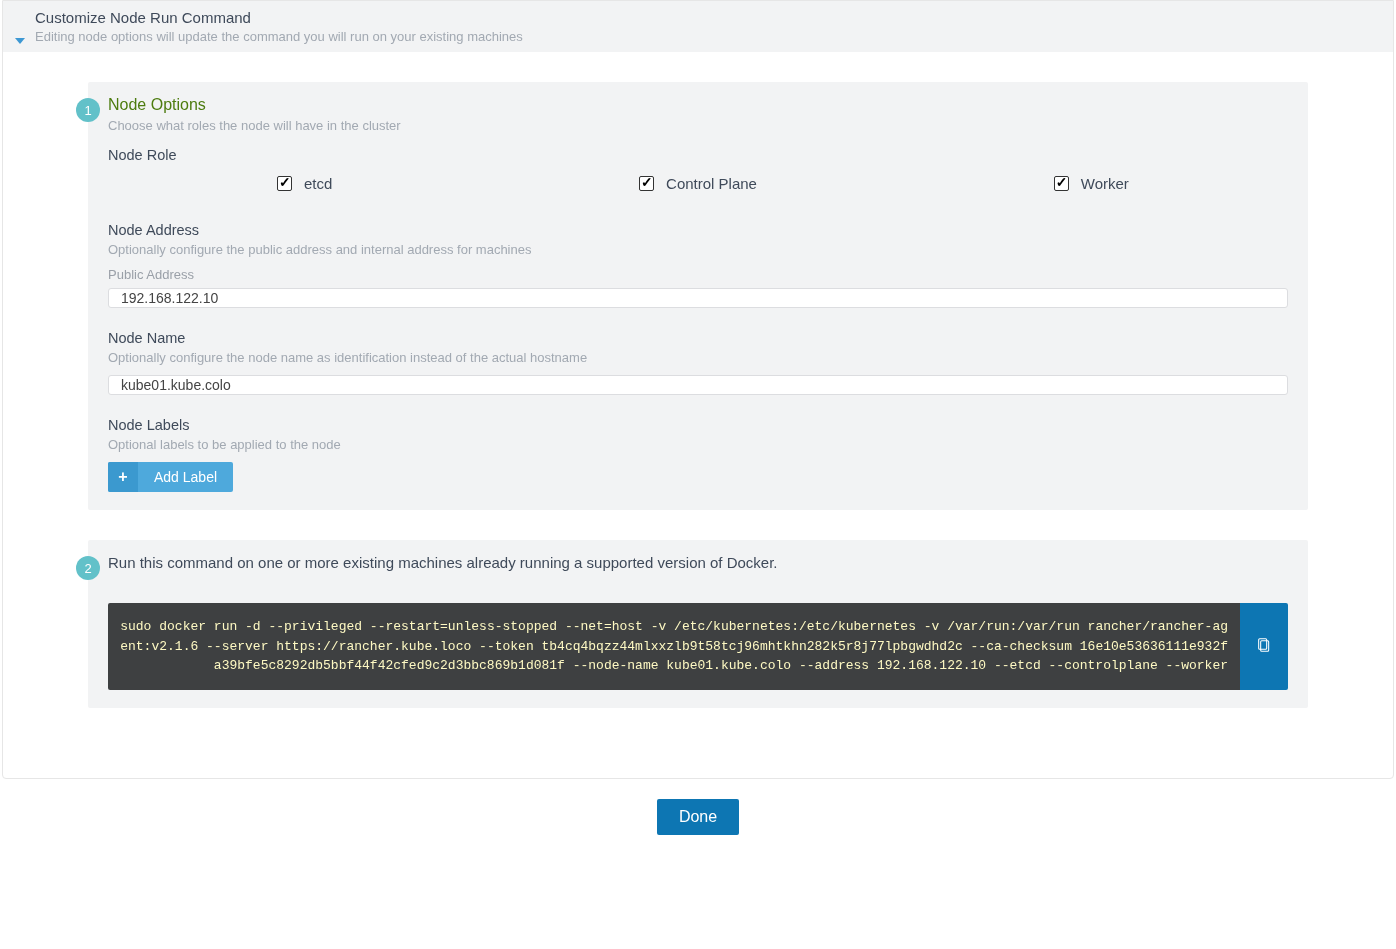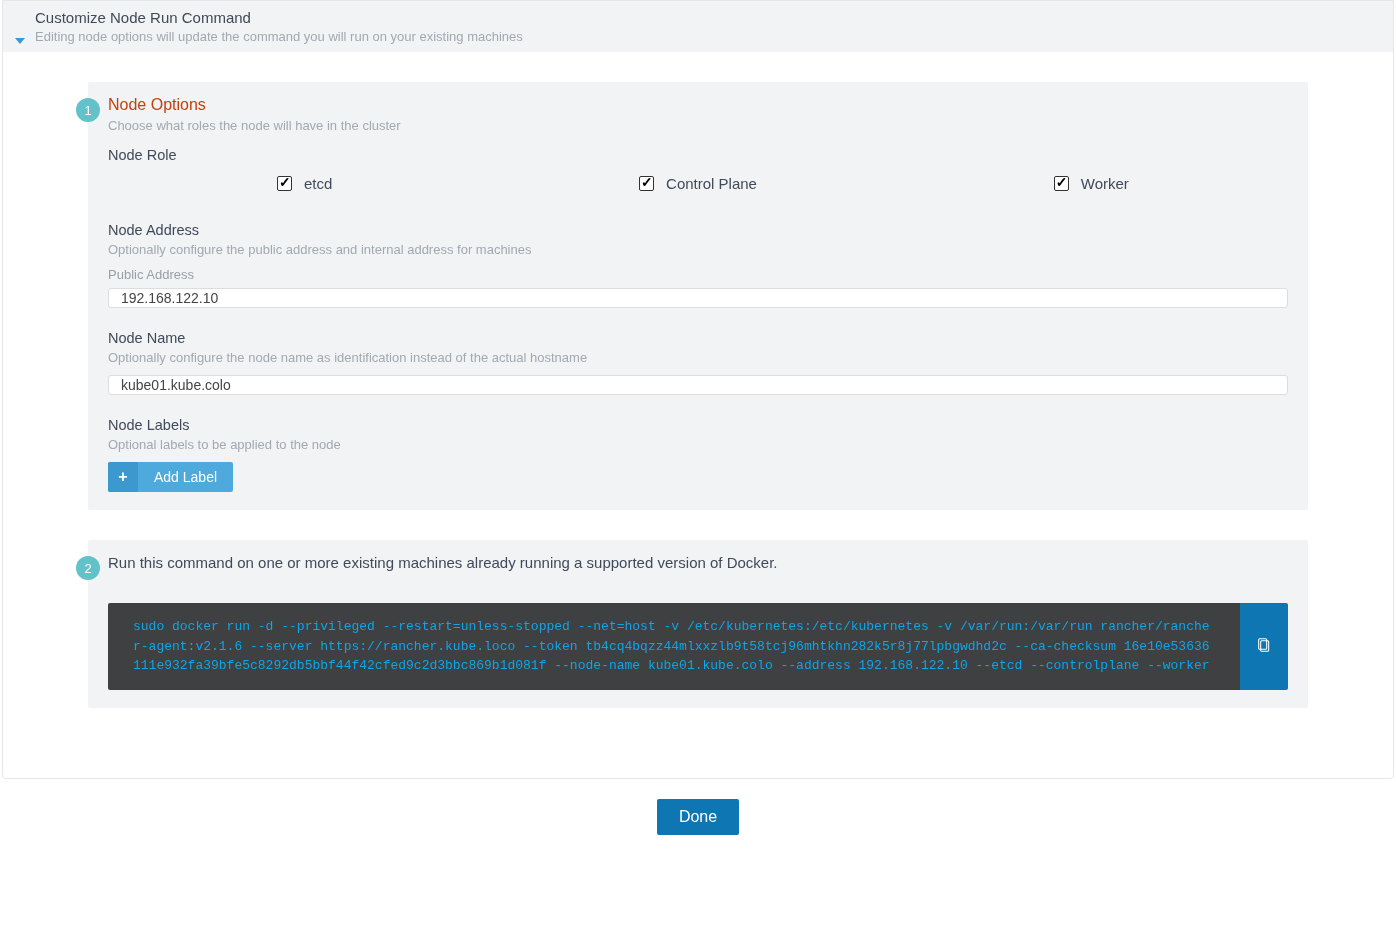--- a/index.html
+++ b/index.html
@@ -56,21 +56,21 @@
   background: #62c1c9;
   color: #fff;
   display: flex;
   align-items: center;
   justify-content: center;
   font-size: 13px;
 }
 .step-title {
   font-size: 16px;
   font-weight: 400;
-  color: #c2410c;
+  color: #4d7c0f;
   margin-bottom: 4px;
 }
 .step-sub {
   font-size: 13px;
   color: #a2a9b2;
   margin-bottom: 14px;
 }
 .section-label {
   font-size: 14.5px;
   color: #3f4a5a;
@@ -156,27 +156,28 @@
   margin-bottom: 32px;
 }
 .cmd-wrap {
   display: flex;
   border-radius: 2px;
   overflow: hidden;
 }
 .cmd-text {
   flex: 1;
   background: #3e4041;
-  color: #0ea5e9;
+  color: #fef9c3;
   font-family: "SFMono-Regular", Consolas, "Liberation Mono", Menlo, monospace;
   font-size: 13px;
   line-height: 1.5;
-  padding: 14px 25px;
+  padding: 14px 12px;
   white-space: pre-wrap;
   word-break: break-all;
+  text-align: right;
 }
 .copy-btn {
   width: 48px;
   background: #0d76b3;
   border: none;
   display: flex;
   align-items: center;
   justify-content: center;
   cursor: pointer;
 }

